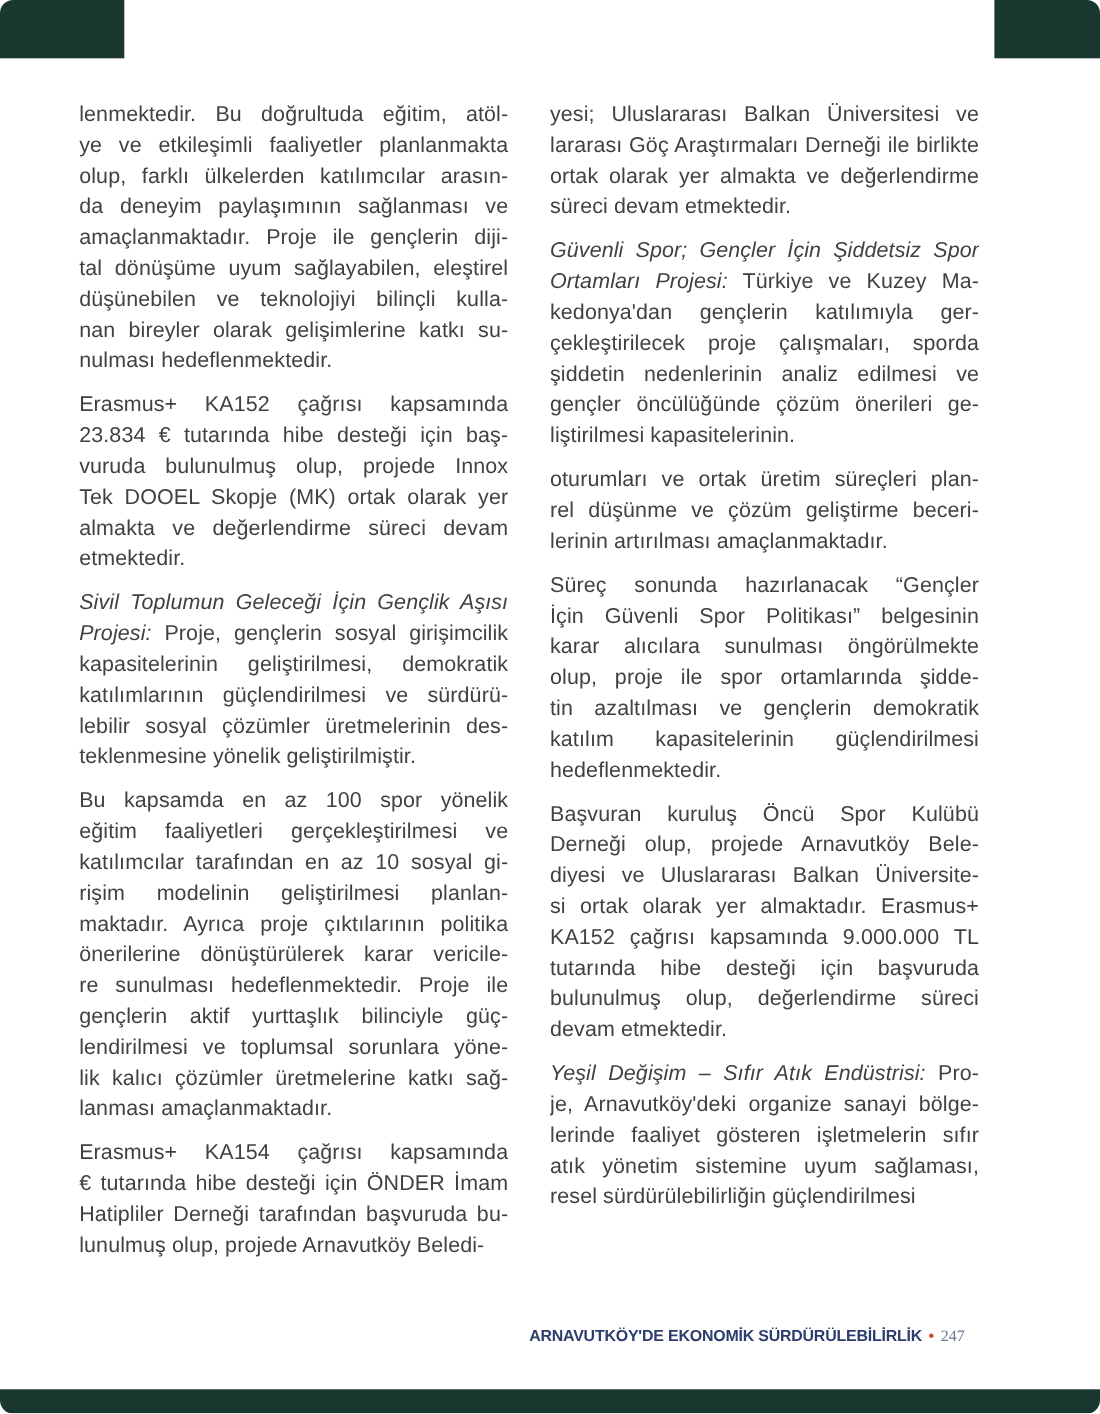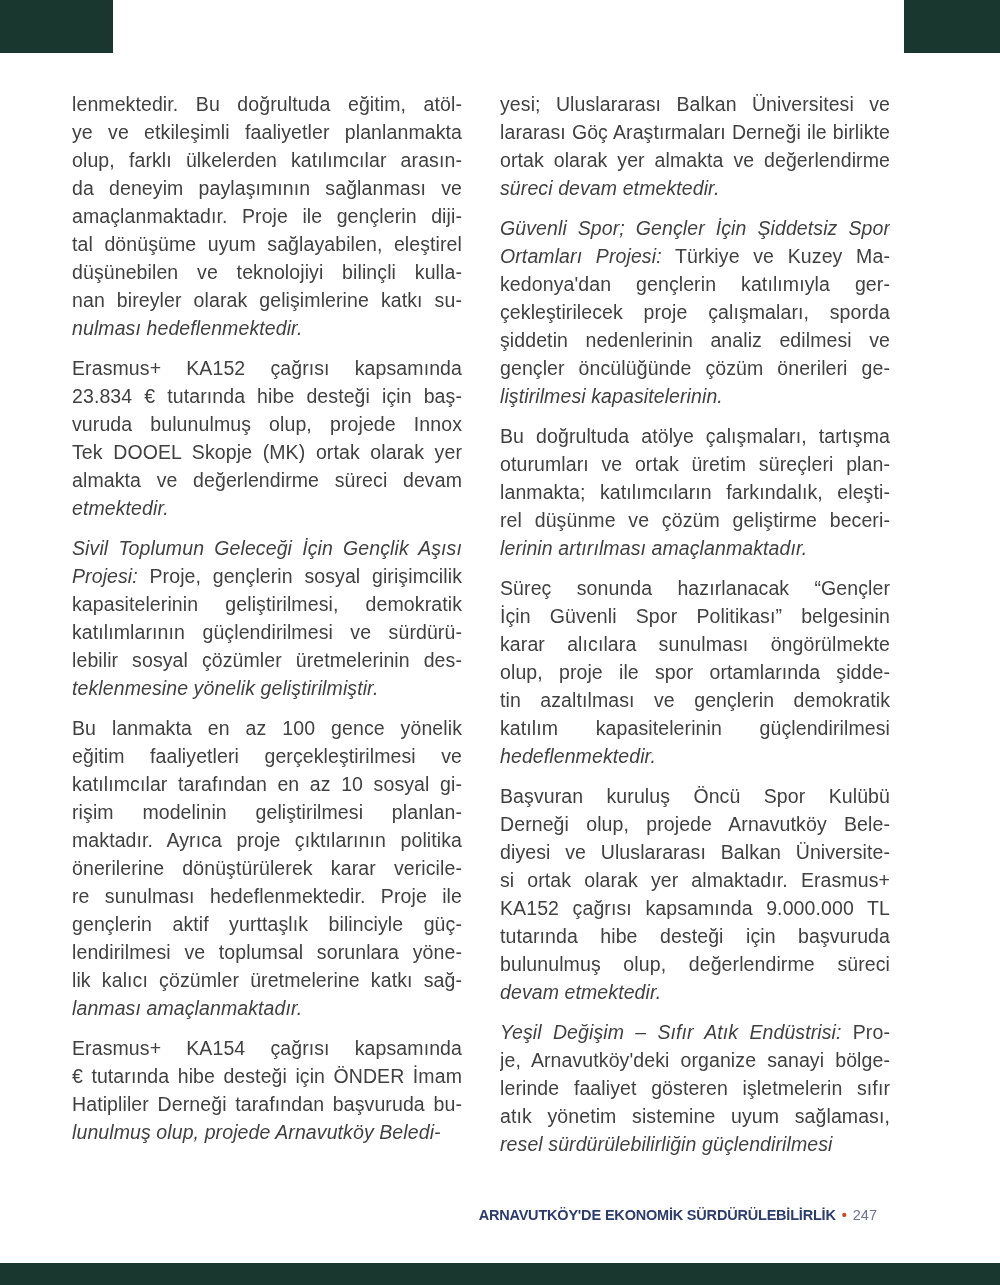--- a/index.html
+++ b/index.html
@@ -2,49 +2,50 @@
 <html lang="tr"><head>
 <meta charset="utf-8">
 <style>
   html,body{margin:0;padding:0;background:#ffffff;}
   #page{
     position:relative;
     width:1000px;height:1285px;
     background:#ffffff;
     overflow:hidden;
     font-family:"Liberation Sans","DejaVu Sans",sans-serif;
+    border-radius:12px;
   }
   .decor{position:absolute;background:var(--decor,#1a372f);}
   #decor-tl{left:0;top:0;width:113px;height:53px;}
   #decor-tr{right:0;top:0;width:96px;height:53px;}
   #decor-bottom{left:0;bottom:0;width:100%;height:22px;}
   #content{
     position:absolute;left:72px;top:90px;
     display:flex;gap:38px;
   }
   .col{width:390px;}
   .para{margin:0 0 12px 0;}
   .line{
     height:28px;line-height:28px;
     font-size:19.5px;color:var(--ink,#414141);
     letter-spacing:0.1px;
     text-align:justify;text-align-last:justify;
     overflow:hidden;white-space:normal;
   }
-  .line.last{text-align-last:left;font-style:italic;}
+  .line.last{text-align-last:left;}
   .lead{font-weight:400;font-style:italic;color:var(--ink,#3c3c3c);}
   #footer{
     position:absolute;top:1206px;right:123px;
     font-size:14.5px;line-height:18px;
     white-space:nowrap;
   }
   #footer .brand-italic{font-weight:600;color:var(--navy,#2c3c6c);letter-spacing:-0.2px;}
   #footer .brand-bold{font-weight:700;color:var(--navy,#2c3c6c);letter-spacing:-0.2px;}
   #footer .bullet{color:var(--bullet,#cc4a28);font-weight:700;margin:0 6px;}
-  #footer .pagenum{color:var(--pgnum,#6a7590);}
+  #footer .pagenum{color:var(--pgnum,#6a7590);font-family:Liberation Serif, serif;}
 </style>
 </head>
 <body>
 
 <div id="page" style="--decor: #1a372f; --ink: #414141; --navy: #2c3c6c; --bullet: #cc4a28; --pgnum: #6a7590;">
   <div id="decor-tl" class="decor"></div>
   <div id="decor-tr" class="decor"></div>
   <div id="decor-bottom" class="decor"></div>
 
   <div id="content">
@@ -70,21 +71,21 @@
         </div>
         <div class="para">
           <div class="line"><span class="lead">Sivil Toplumun Geleceği İçin Gençlik Aşısı</span></div>
           <div class="line"><span class="lead">Projesi:</span><span> Proje, gençlerin sosyal girişimcilik</span></div>
           <div class="line"><span>kapasitelerinin geliştirilmesi, demokratik</span></div>
           <div class="line"><span>katılımlarının güçlendirilmesi ve sürdürü-</span></div>
           <div class="line"><span>lebilir sosyal çözümler üretmelerinin des-</span></div>
           <div class="line last"><span>teklenmesine yönelik geliştirilmiştir.</span></div>
         </div>
         <div class="para">
-          <div class="line"><span>Bu lanmakta en az 100 gence yönelik</span></div>
+          <div class="line"><span>Bu kapsamda en az 100 spor yönelik</span></div>
           <div class="line"><span>eğitim faaliyetleri gerçekleştirilmesi ve</span></div>
           <div class="line"><span>katılımcılar tarafından en az 10 sosyal gi-</span></div>
           <div class="line"><span>rişim modelinin geliştirilmesi planlan-</span></div>
           <div class="line"><span>maktadır. Ayrıca proje çıktılarının politika</span></div>
           <div class="line"><span>önerilerine dönüştürülerek karar vericile-</span></div>
           <div class="line"><span>re sunulması hedeflenmektedir. Proje ile</span></div>
           <div class="line"><span>gençlerin aktif yurttaşlık bilinciyle güç-</span></div>
           <div class="line"><span>lendirilmesi ve toplumsal sorunlara yöne-</span></div>
           <div class="line"><span>lik kalıcı çözümler üretmelerine katkı sağ-</span></div>
           <div class="line last"><span>lanması amaçlanmaktadır.</span></div>
@@ -106,23 +107,21 @@
         <div class="para">
           <div class="line"><span class="lead">Güvenli Spor; Gençler İçin Şiddetsiz Spor</span></div>
           <div class="line"><span class="lead">Ortamları Projesi:</span><span> Türkiye ve Kuzey Ma-</span></div>
           <div class="line"><span>kedonya'dan gençlerin katılımıyla ger-</span></div>
           <div class="line"><span>çekleştirilecek proje çalışmaları, sporda</span></div>
           <div class="line"><span>şiddetin nedenlerinin analiz edilmesi ve</span></div>
           <div class="line"><span>gençler öncülüğünde çözüm önerileri ge-</span></div>
           <div class="line last"><span>liştirilmesi kapasitelerinin.</span></div>
         </div>
         <div class="para">
-          <div class="line"><span>Bu doğrultuda atölye çalışmaları, tartışma</span></div>
           <div class="line"><span>oturumları ve ortak üretim süreçleri plan-</span></div>
-          <div class="line"><span>lanmakta; katılımcıların farkındalık, eleşti-</span></div>
           <div class="line"><span>rel düşünme ve çözüm geliştirme beceri-</span></div>
           <div class="line last"><span>lerinin artırılması amaçlanmaktadır.</span></div>
         </div>
         <div class="para">
           <div class="line"><span>Süreç sonunda hazırlanacak “Gençler</span></div>
           <div class="line"><span>İçin Güvenli Spor Politikası” belgesinin</span></div>
           <div class="line"><span>karar alıcılara sunulması öngörülmekte</span></div>
           <div class="line"><span>olup, proje ile spor ortamlarında şidde-</span></div>
           <div class="line"><span>tin azaltılması ve gençlerin demokratik</span></div>
           <div class="line"><span>katılım kapasitelerinin güçlendirilmesi</span></div>

